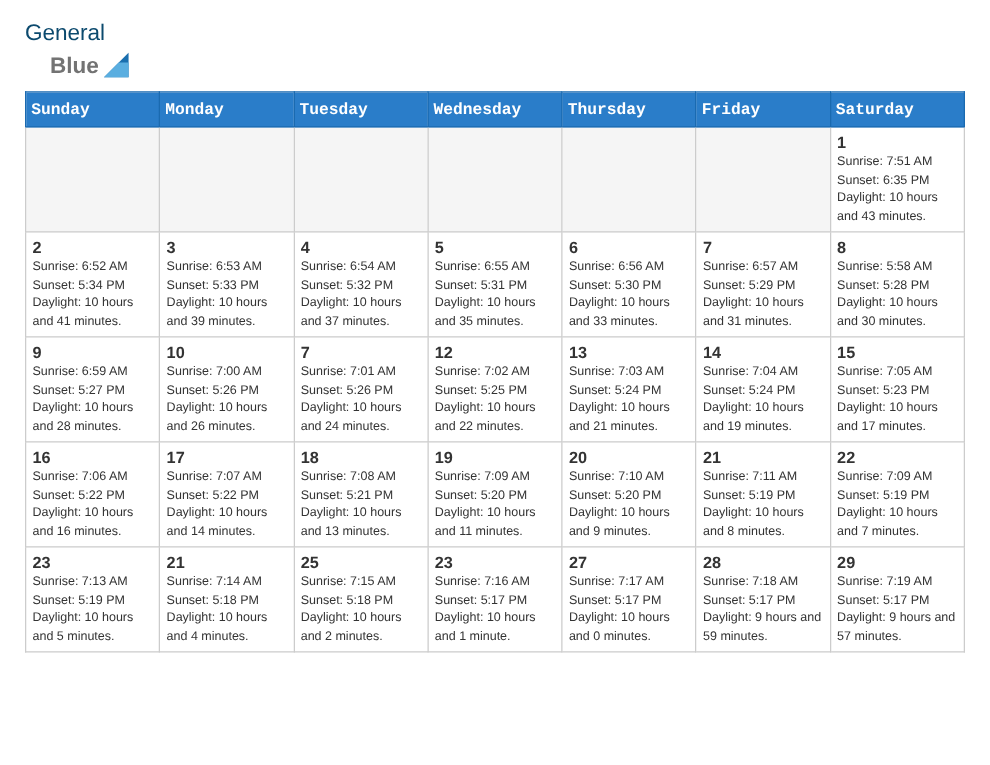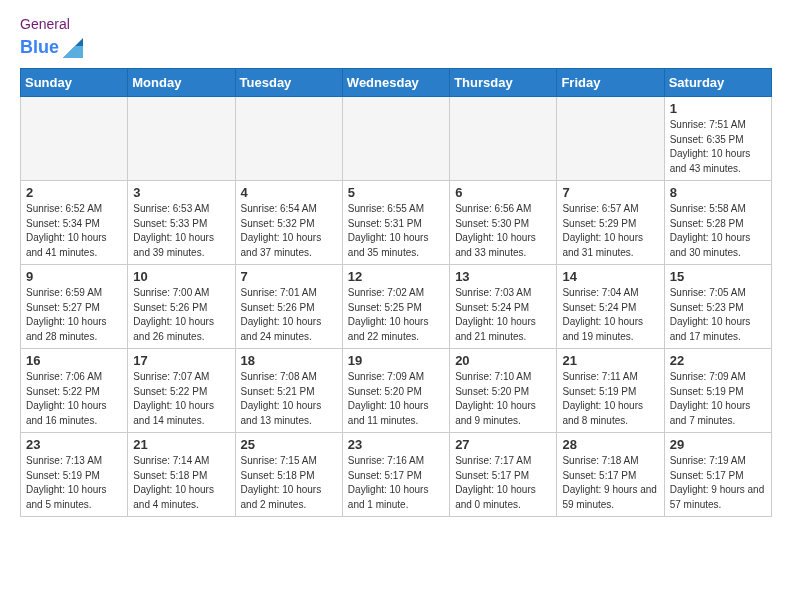--- a/index.html
+++ b/index.html
@@ -42,20 +42,21 @@
       border: 1px solid #ccc;
     }
     .calendar th {
       background-color: #2a7dc9;
       color: white;
       padding: 6px 4px;
       font-size: 13px;
       font-weight: bold;
       text-align: left;
       border: 1px solid #1a6ab0;
+      font-family: Liberation Mono, monospace;
     }
     .calendar td {
       vertical-align: top;
       border: 1px solid #ccc;
       padding: 4px 5px;
       width: calc(100%/7);
       min-height: 80px;
       font-size: 10px;
       color: #333;
       background: #fff;
@@ -78,23 +79,23 @@
     .calendar tr td {
       height: 80px;
     }
   </style>
 </head>
 <body>
 
 <div class="page">
   <div class="header">
     <div class="logo" style="flex-direction: column; align-items: flex-start; line-height: 1.2;">
-        <div style="font-size: 14px; color: #701a75; font-family: Arial, sans-serif;">General</div>
+        <div style="font-size: 18px; color: #0c4a6e; font-family: Arial, sans-serif;">General</div>
         <div style="display: flex; align-items: center; gap: 4px;">
-          <span style="font-size: 18px; color: #3b82f6; font-family: Arial, sans-serif; font-weight: bold;">Blue</span>
+          <span style="font-size: 18px; color: #737373; font-family: Arial, sans-serif; font-weight: bold; margin-left: 20px;">Blue</span>
           <svg width="20" height="20" viewBox="0 0 20 20">
             <polygon points="0,20 20,0 20,20" fill="#1a6faf"></polygon>
             <polygon points="0,20 12,8 20,8 20,20" fill="#5aaee0"></polygon>
           </svg>
         </div>
       </div>
     <div class="title-section">
       <div class="month-title"></div>
       <div class="location"></div>
     </div>

